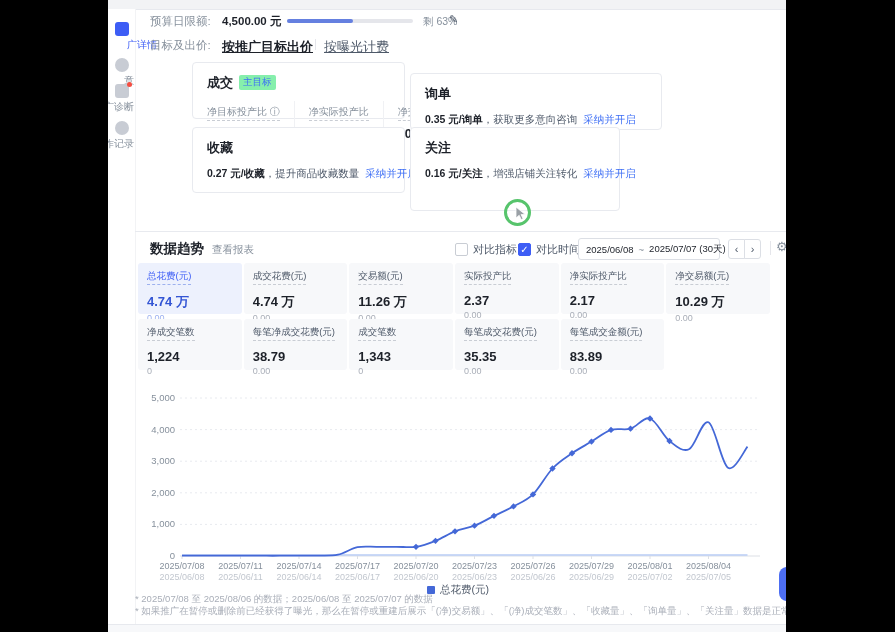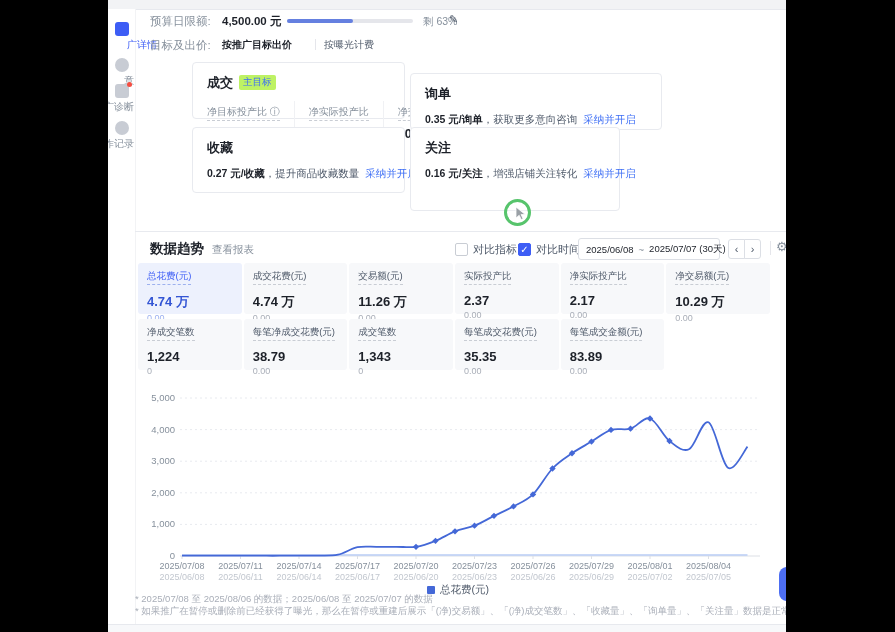--- a/index.html
+++ b/index.html
@@ -18,28 +18,28 @@
               font-size:10px;color:#86909c;}
   .side-item.active .side-label{color:#3d5df5;padding-left:23px;}
   .reddot{position:absolute;right:-3px;top:-2px;width:5px;height:5px;border-radius:50%;background:#f54e42;}
   
   .flabel{position:absolute;font-size:11.5px;color:#86909c;white-space:nowrap;}
   .fvalue{position:absolute;font-size:11.5px;color:#1d2129;font-weight:bold;white-space:nowrap;}
   .slider{position:absolute;width:126px;height:4px;border-radius:2px;background:#e5e6eb;}
   .slider-fill{height:4px;border-radius:2px;background:#6580e0;}
   .fremain{position:absolute;font-size:10.5px;color:#86909c;white-space:nowrap;}
   .pencil{position:absolute;font-size:11px;color:#4e5969;cursor:pointer;}
-  .tab{position:absolute;font-size:10px;white-space:nowrap;cursor:pointer;}
+  .tab{position:absolute;font-size:13px;white-space:nowrap;cursor:pointer;text-decoration:underline;}
   .tab.active{color:#1d2129;font-weight:bold;}
   .tab.idle{color:#4e5969;}
   .tabdiv{position:absolute;width:1px;height:11px;background:#e5e6eb;}
   
   .gcard{position:absolute;border:1px solid #e8eaef;border-radius:4px;background:#fff;padding:10px 14px;box-sizing:border-box;}
   .gtitle{font-size:13px;font-weight:bold;color:#1d2129;display:inline-block;}
-  .gbadge{display:inline-block;margin-left:6px;font-size:9.5px;color:#3d6ef5;background:#bef264;
+  .gbadge{display:inline-block;margin-left:6px;font-size:9.5px;color:#3d6ef5;background:#86efac;
           border-radius:2px;padding:1px 4px;vertical-align:2px;}
   .gmetrics{display:flex;margin-top:9px;}
   .gcol{padding-right:14px;}
   .gcol + .gcol{border-left:1px solid #f0f1f4;padding-left:14px;}
   .glabel{font-size:10px;color:#86909c;border-bottom:1px dashed #c9cdd4;padding-bottom:1px;
           display:inline-block;white-space:nowrap;cursor:help;}
   .gval{margin-top:6px;font-size:12.5px;font-weight:bold;color:#1d2129;white-space:nowrap;}
   .gval .mini{font-weight:normal;font-size:10.5px;color:#4e5969;margin-left:3px;}
   .gdesc{margin-top:10px;font-size:10.5px;color:#4e5969;white-space:nowrap;}
   .gdesc b{color:#1d2129;}

